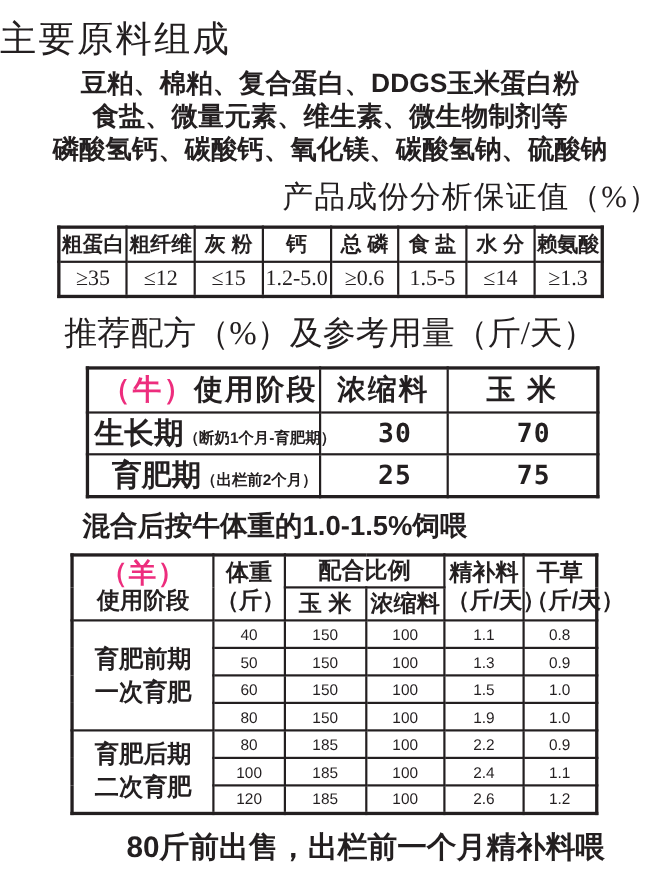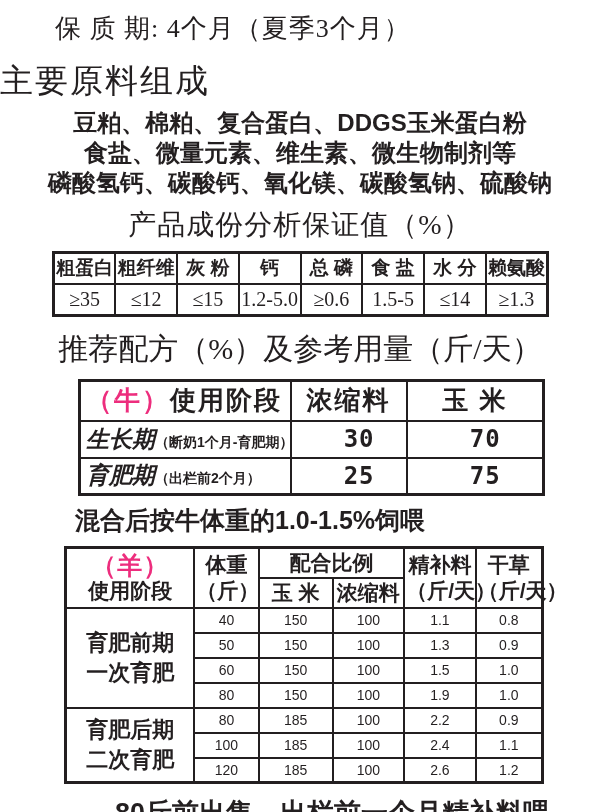--- a/index.html
+++ b/index.html
@@ -35,21 +35,21 @@
     font-weight: 600;
     font-size: 24px;
     line-height: 30px;
     letter-spacing: 0px;
     white-space: nowrap;
   }
 
   
   .analysis-title {
     margin-top: 8px;
-    text-align: center;
+    text-align: right;
     font-family: "Liberation Serif", serif;
     font-weight: normal;
     font-size: 28px;
     letter-spacing: 1px;
   }
   table { border-collapse: collapse; table-layout: fixed; }
   td, th { border: 2px solid #231f20; text-align: center; vertical-align: middle; padding: 0 1px; }
 
   .analysis-table {
     width: 497px;
@@ -69,22 +69,22 @@
     letter-spacing: 0px;
     white-space: nowrap;
   }
   .cattle-table {
     width: 467px;
     margin: 9px 0 0 78px;
     border: 3px solid #231f20;
   }
   .cattle-table .hrow td { height: 40px; font-size: 26px; font-weight: bold; letter-spacing: 2px; white-space: nowrap; }
   .cattle-table .drow td { height: 37px; }
-  .cattle-table .stage-cell { text-align: left; padding-left: 5px; white-space: nowrap; }
-  .cattle-table .stage { font-size: 23px; font-weight: bold; font-style: italic; }
+  .cattle-table .stage-cell { text-align: right; padding-left: 5px; white-space: nowrap; }
+  .cattle-table .stage { font-size: 27px; font-weight: bold; }
   .cattle-table .stage-note { font-size: 14px; font-weight: bold; }
   .cattle-table .num { font-size: 24px; font-weight: bold; font-family: "DejaVu Sans Mono", monospace; letter-spacing: 1px; padding-left: 22px; }
   .pink { color: #ed2d7d; }
 
   .cattle-note {
     margin: 8px 0 0 75px;
     font-size: 25px;
     font-weight: 600;
     white-space: nowrap;
   }
@@ -111,21 +111,20 @@
     line-height: 35px;
     white-space: nowrap;
   }
   .footer .l1 { padding-left: 42px; }
 </style>
 </head>
 <body>
 
 <div class="page">
 
-  <div class="shelf-life">保 质 期: 4个月（夏季3个月）</div>
 
   <h1 class="main-title">主要原料组成</h1>
 
   <div class="ingredients">
     <div>豆粕、棉粕、复合蛋白、DDGS玉米蛋白粉</div>
     <div>食盐、微量元素、维生素、微生物制剂等</div>
     <div>磷酸氢钙、碳酸钙、氧化镁、碳酸氢钠、硫酸钠</div>
   </div>
 
   <h2 class="analysis-title">产品成份分析保证值（%）</h2>

